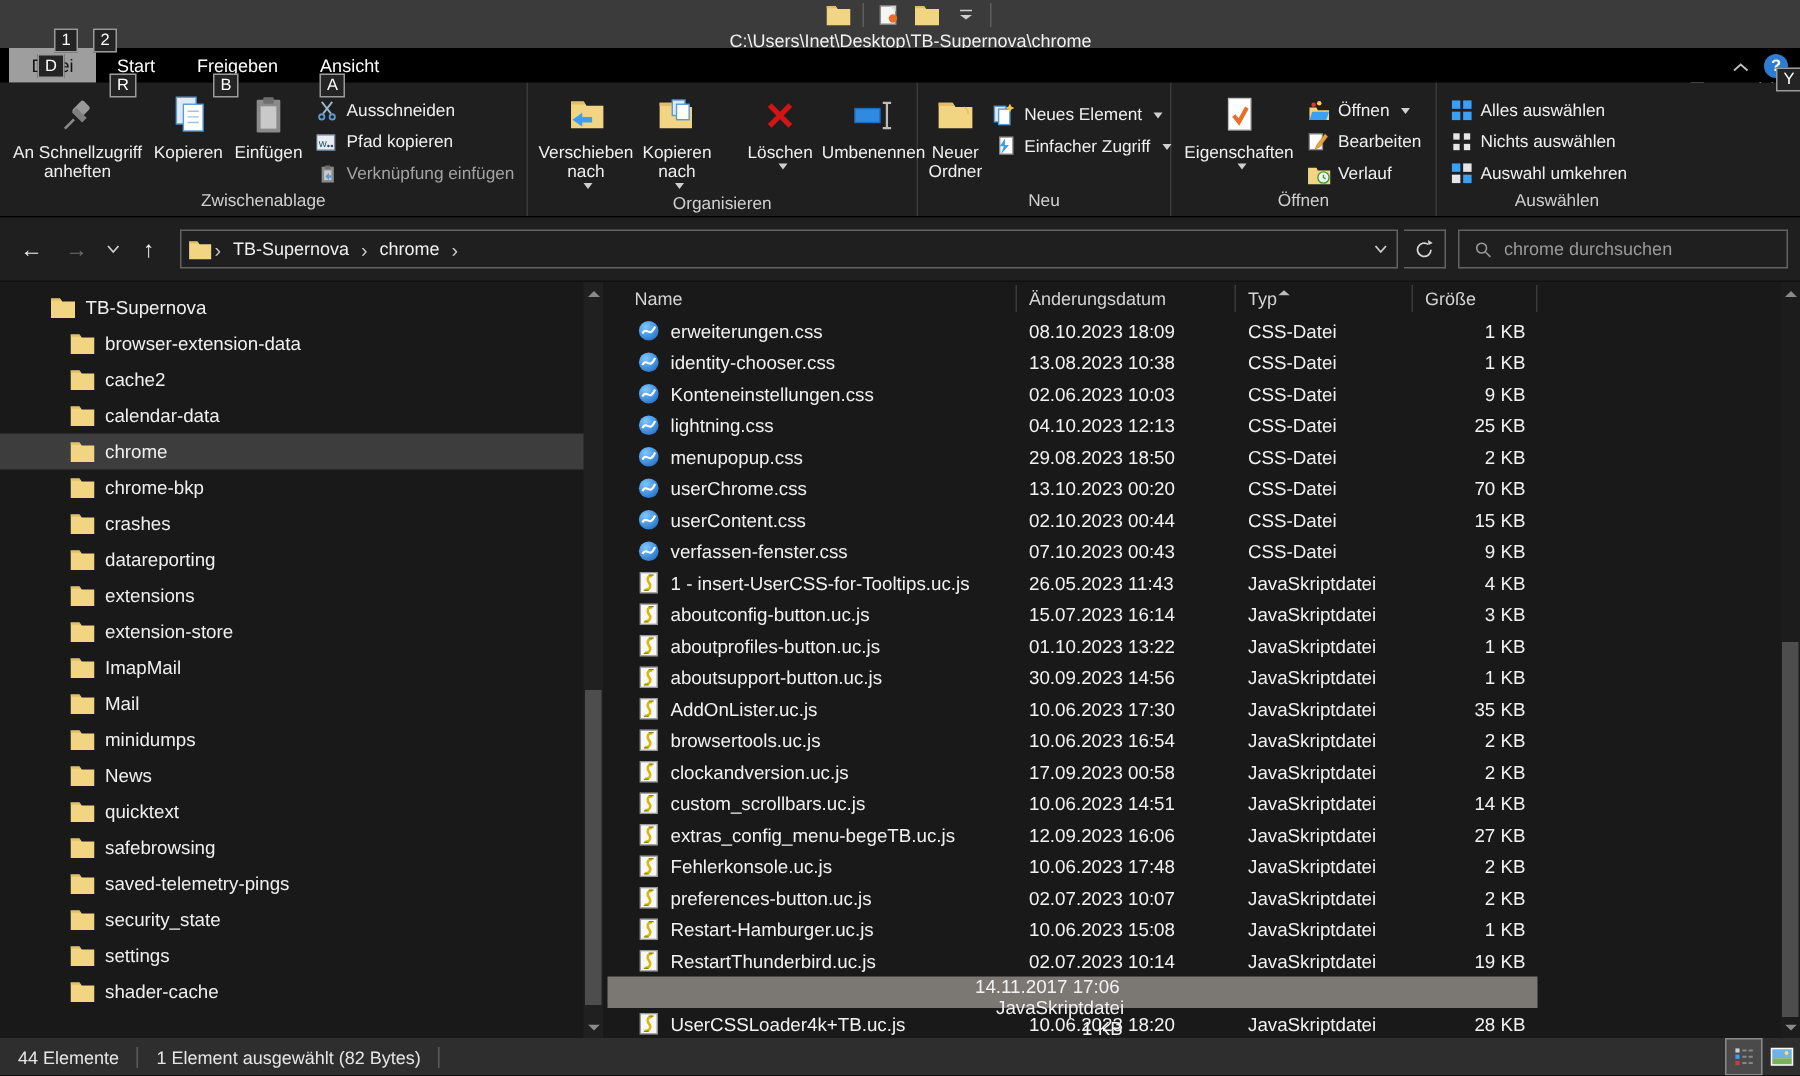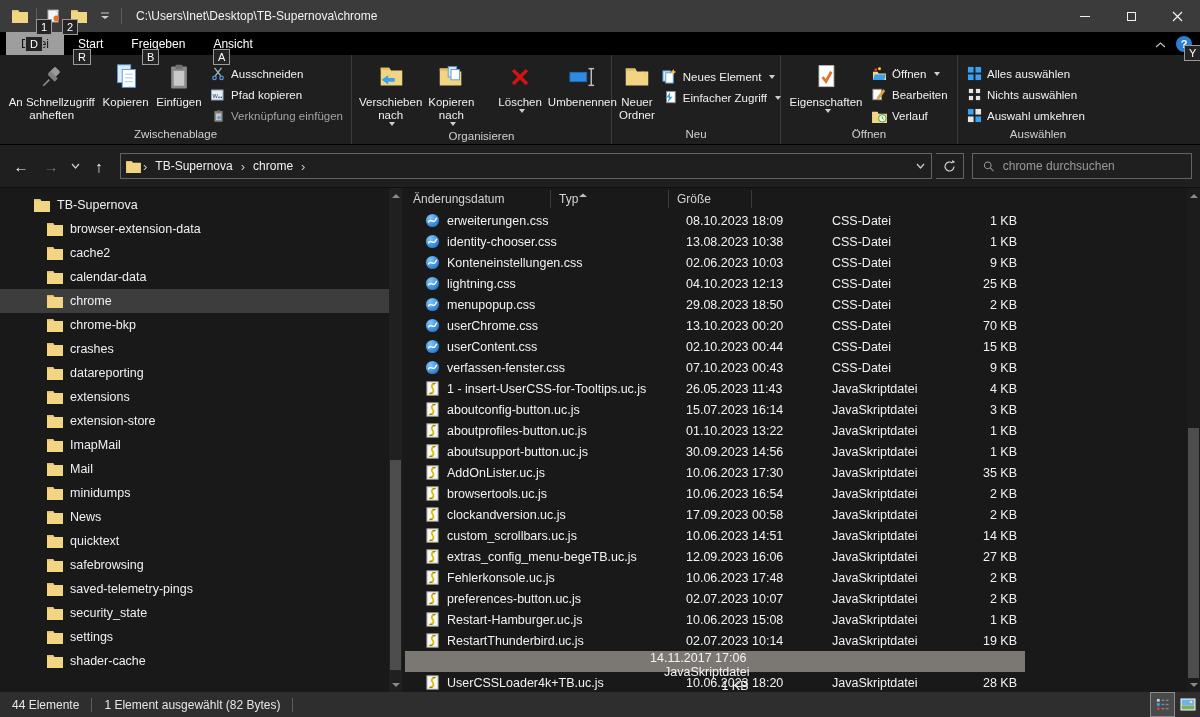--- a/index.html
+++ b/index.html
@@ -1,21 +1,21 @@
 <!DOCTYPE html>
 <html><head>
 <meta charset="utf-8">
 <style>
   * { margin:0; padding:0; box-sizing:border-box; }
   html,body { background:#000; }
   body { font-family:"Liberation Sans","DejaVu Sans",sans-serif; }
   .window { position:relative; width:1200px; height:717px; background:#191919; color:#e8e8e8; overflow:hidden; font-size:12px; }
 
   
-  .titlebar { height:32px; background:#3b3b3b; display:flex; align-items:center; }
+  .titlebar { height:32px; background:#3b3b3b; display:flex; align-items:center;flex-direction:column; }
   .qat { display:flex; align-items:center; gap:6px; padding-left:10px; }
   .qat-sep { width:1px; height:16px; background:#5d5d5d; }
   .qat-btn { width:20px; height:20px; display:flex; align-items:center; justify-content:center; }
   .title-text { margin-left:14px; font-size:12px; color:#f2f2f2; white-space:nowrap; }
   .win-btns { margin-left:auto; display:flex; height:32px; }
   .win-btn { width:46px; height:32px; display:flex; align-items:center; justify-content:center; color:#f0f0f0; }
   .glyph-min { width:10px; height:1px; background:#f0f0f0; display:inline-block; }
   .glyph-max { width:9px; height:9px; border:1px solid #f0f0f0; display:inline-block; }
 
   
@@ -705,20 +705,21 @@
         <div class="sb-arrow bottom">
           <svg width="8" height="5" viewBox="0 0 8 5">
               <path d="M0 0l4 4 4-4z" fill="#8a8a8a"></path>
             </svg>
         </div>
       </div>
     </div>
 
     <div class="filelist">
       <div class="fheader">
+        <div class="hcell h-name">Name</div>
         <div class="hcell h-date">Änderungsdatum</div>
         <div class="hcell h-type">
           <span class="sort-caret">
             <svg width="8" height="4" viewBox="0 0 8 4">
                 <path d="M0 4l4-3.5L8 4z" fill="#bdbdbd"></path>
               </svg>
           </span>
           <span>Typ</span>
         </div>
         <div class="hcell h-size">Größe</div>

